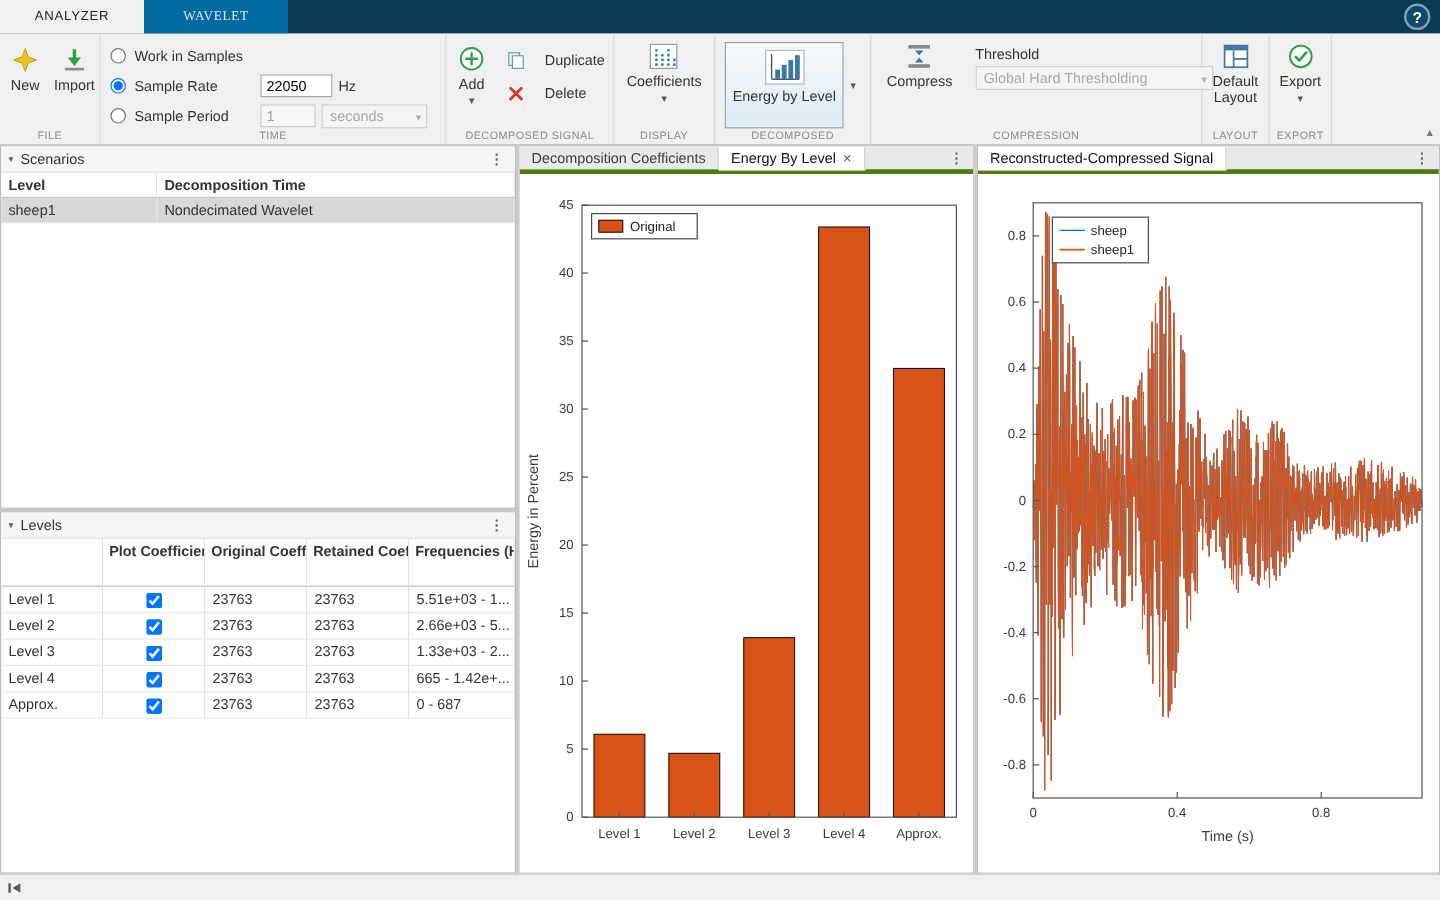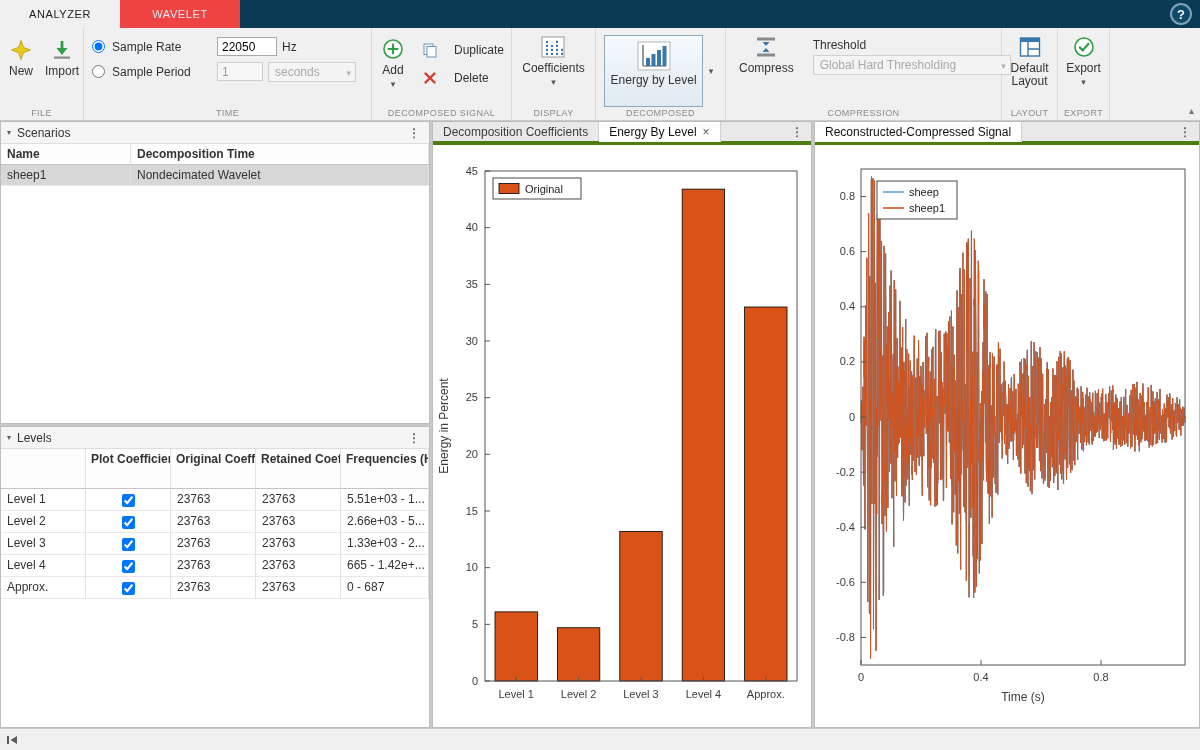--- a/index.html
+++ b/index.html
@@ -3,21 +3,21 @@
 <meta charset="utf-8">
 <style>
   * { box-sizing: border-box; margin: 0; padding: 0; }
   html,body { width:1200px; height:750px; overflow:hidden; font-family:"Liberation Sans", sans-serif; font-size:12px; color:#333; background:#fff; }
   .app { position:relative; width:1200px; height:750px; background:#c9c9c9; }
 
   
   .titlebar { position:absolute; top:0; left:0; right:0; height:28px; background:#0b3a55; display:flex; }
   .tb-tab { width:120px; display:flex; align-items:center; justify-content:center; font-size:11px; letter-spacing:.6px; color:#dde8ef; cursor:default; }
   .tb-tab.active { background:#f0f0f0; color:#222; }
-  .tb-tab.inactive { background:#ef4444; }
+  .tb-tab.inactive { background:#0369a1;font-family:Liberation Serif, serif; }
   .help-btn { position:absolute; right:8px; top:3px; width:22px; height:22px; border-radius:50%; background:#0f4a6b; border:2px solid #7fa4b8; color:#fff; display:flex; align-items:center; justify-content:center; font-weight:bold; font-size:13px; }
 
   
   .toolstrip { position:absolute; top:28px; left:0; right:0; height:93px; background:#f0f0f0; border-bottom:1px solid #c9c9c9; display:flex; }
   .sec { position:relative; border-right:1px solid #dadada; height:100%; flex:none; }
   .sec-label { position:absolute; bottom:2px; left:0; right:0; text-align:center; font-size:9px; color:#8a8a8a; letter-spacing:.4px; white-space:nowrap; }
   .row { display:flex; }
   .col { display:flex; flex-direction:column; }
   .bigbtn { display:flex; flex-direction:column; align-items:center; padding:7px 5px 2px; gap:3px; font-size:12px; color:#333; cursor:default; border-radius:2px; }
   .blabel { line-height:1.1; text-align:center; }
@@ -111,20 +111,26 @@
               </svg>
           </span>
           <span class="blabel">Import</span>
         </div>
       </div>
       <div class="sec-label">FILE</div>
     </section>
 
     <section class="sec" style="width:288px">
       <div class="time-rows">
+        <div class="trow">
+          <label class="rlab">
+            <input type="radio" name="timeopt" style="">
+            <span>Work in Samples</span>
+          </label>
+        </div>
         <div class="trow">
           <label class="rlab">
             <input type="radio" name="timeopt" checked="" style="">
             <span>Sample Rate</span>
           </label>
           <input class="txt" style="width: 60px;" value="22050">
           <span class="unit">Hz</span>
         </div>
         <div class="trow">
           <label class="rlab">
@@ -280,21 +286,21 @@
 
   <div class="main">
 
     <div class="panel scen">
       <div class="phead">
         <span class="ptri">▾</span>
         <span>Scenarios</span>
         <span class="pmenu">⋮</span>
       </div>
       <div class="sc-grid sc-head">
-        <div class="cell">Name</div>
+        <div class="cell">Level</div>
         <div class="cell">Decomposition Time</div>
       </div>
       <div class="sc-grid sc-row selected">
         <div class="cell">sheep1</div>
         <div class="cell">Nondecimated Wavelet</div>
       </div>
     </div>
 
     <div class="panel lvls">
       <div class="phead">

